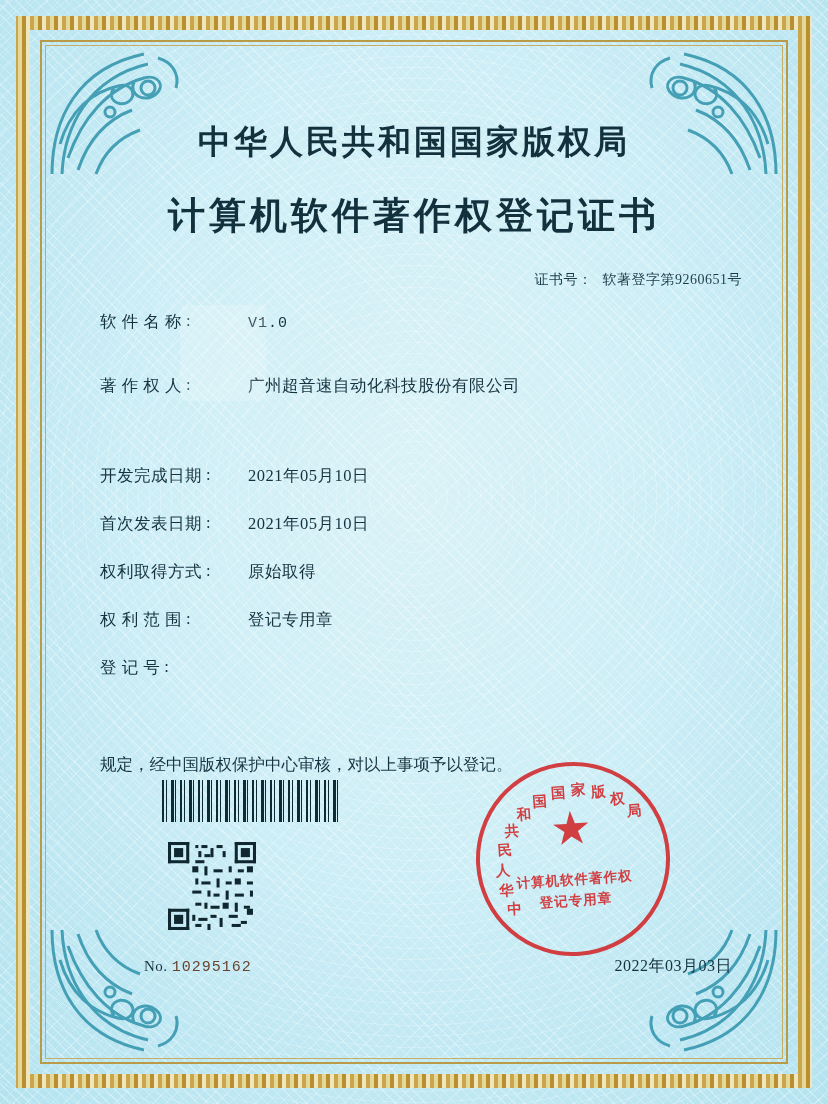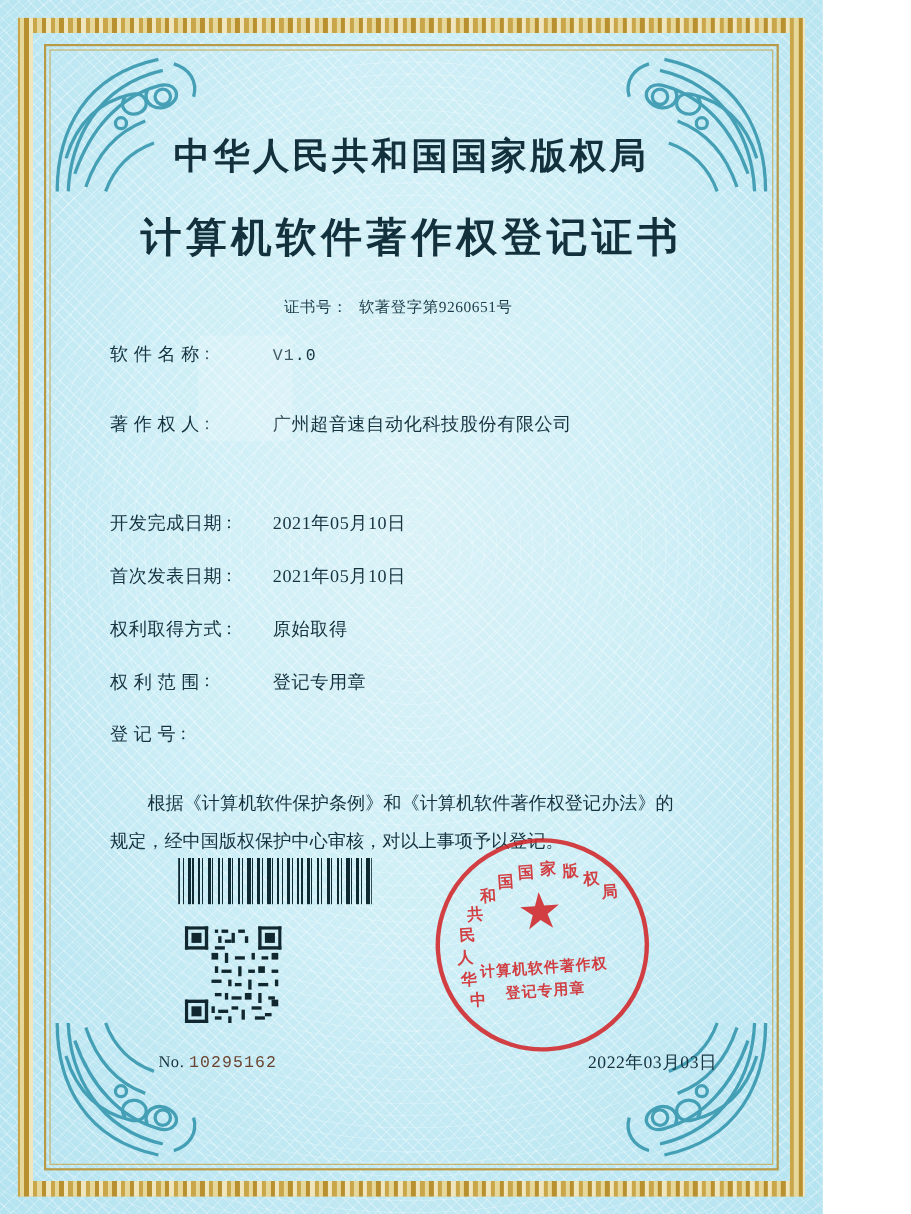--- a/index.html
+++ b/index.html
@@ -5,21 +5,21 @@
   html, body {
     margin: 0;
     padding: 0;
     background: #ffffff;
   }
   body {
     font-family: "Liberation Serif", serif;
   }
   .certificate {
     position: relative;
-    width: 748px;
+    width: 828px;
     height: 1104px;
     overflow: hidden;
     background:
       radial-gradient(ellipse at 50% 42%, #d9f2f7 0%, #cdeef6 45%, #bfe8f3 70%, #b4e3f0 100%);
   }
   
   .texture {
     position: absolute;
     inset: 0;
     background-image:
@@ -84,21 +84,21 @@
   .title-sub {
     margin-top: 26px;
     font-family: "Liberation Serif", serif;
     font-size: 37px;
     font-weight: 700;
     letter-spacing: 4px;
     color: #13303d;
   }
   .cert-no {
     margin-top: 30px;
-    text-align: center;
+    text-align: right;
     padding-right: 24px;
     font-size: 14px;
     color: #1b3b48;
     letter-spacing: 0.5px;
   }
   .cert-no .label { margin-right: 10px; }
 
   .fields {
     margin-top: 22px;
     padding-left: 38px;
@@ -400,21 +400,21 @@
       <div class="field-row">
         <div class="field-label">
           <span>登 记 号</span>
             <span class="colon">:</span>
         </div>
       </div>
 
     </div>
 
     <div class="paragraph">
-      <span class="indent"></span><span>根据《计算机软件保护条例》和《计算机软件著作权登记办法》的</span><br>
+      <span class="indent"></span><br>
       <span>规定，经中国版权保护中心审核，对以上事项予以登记。</span>
     </div>
 
     <div class="bottom">
 
       <div class="barcode"></div>
 
       <svg class="qr" viewBox="0 0 29 29">
         <rect width="29" height="29" fill="#ffffff" opacity="0"></rect>
         <g fill="#10272f">

